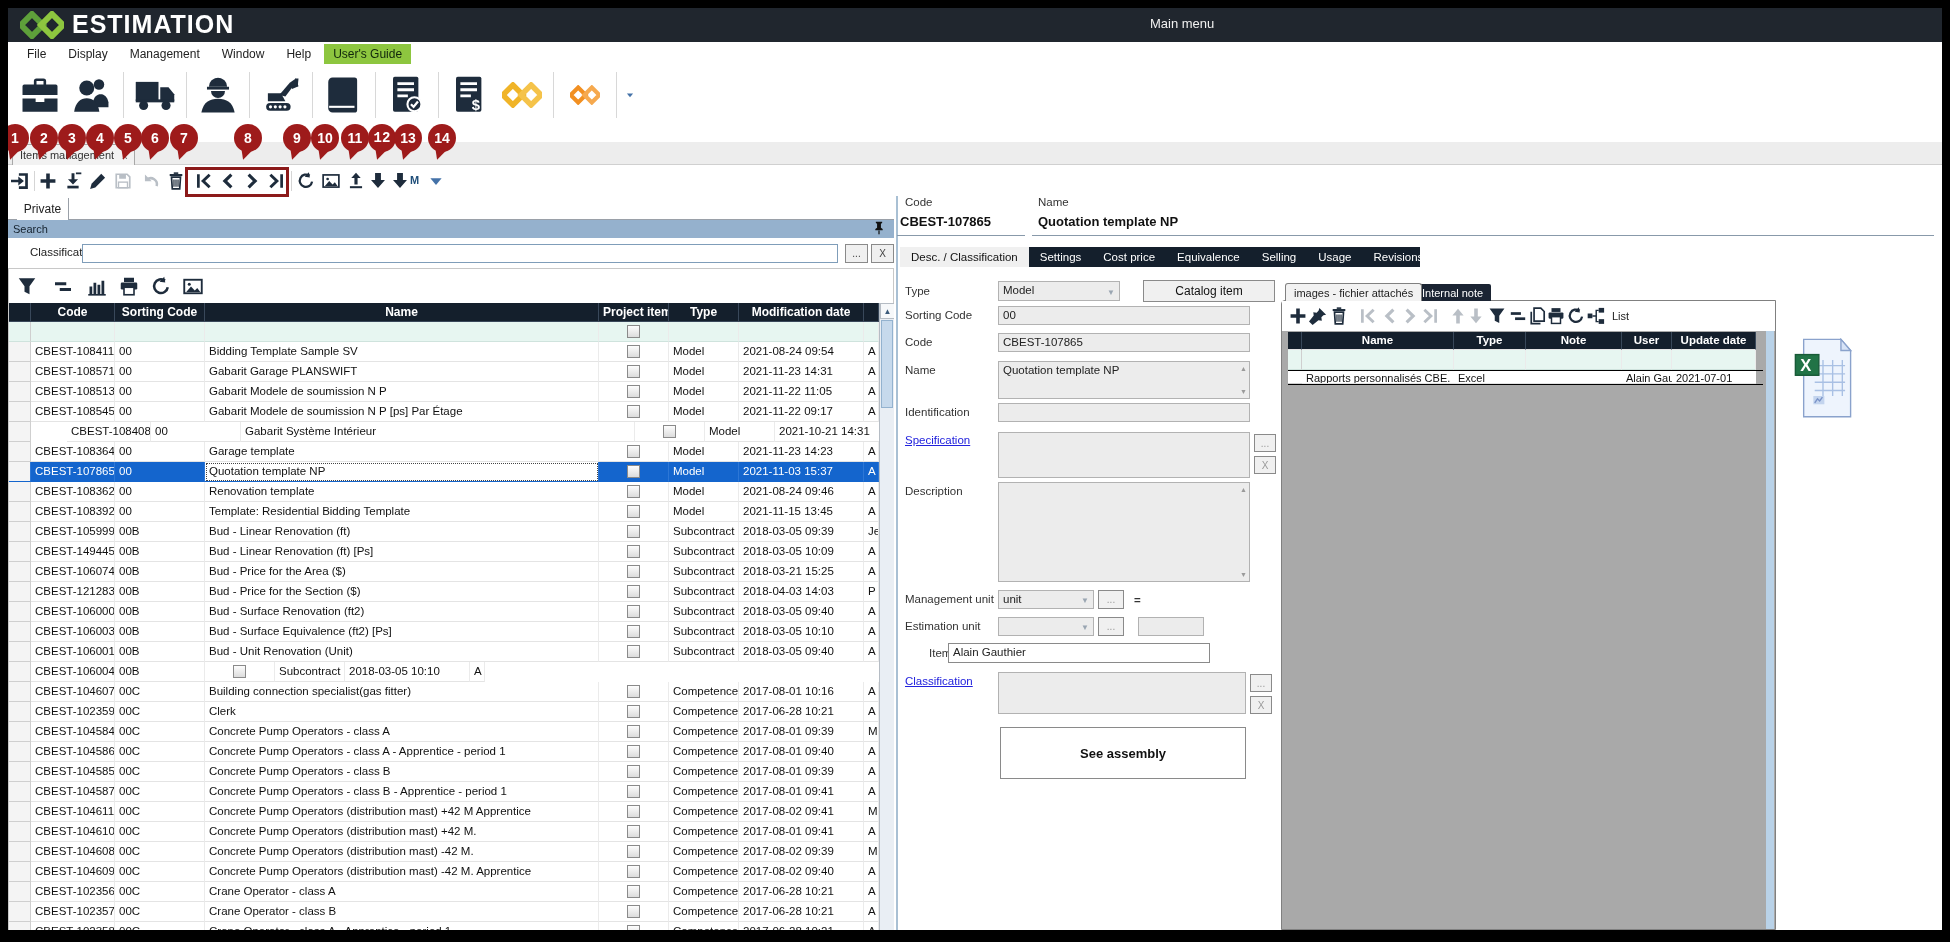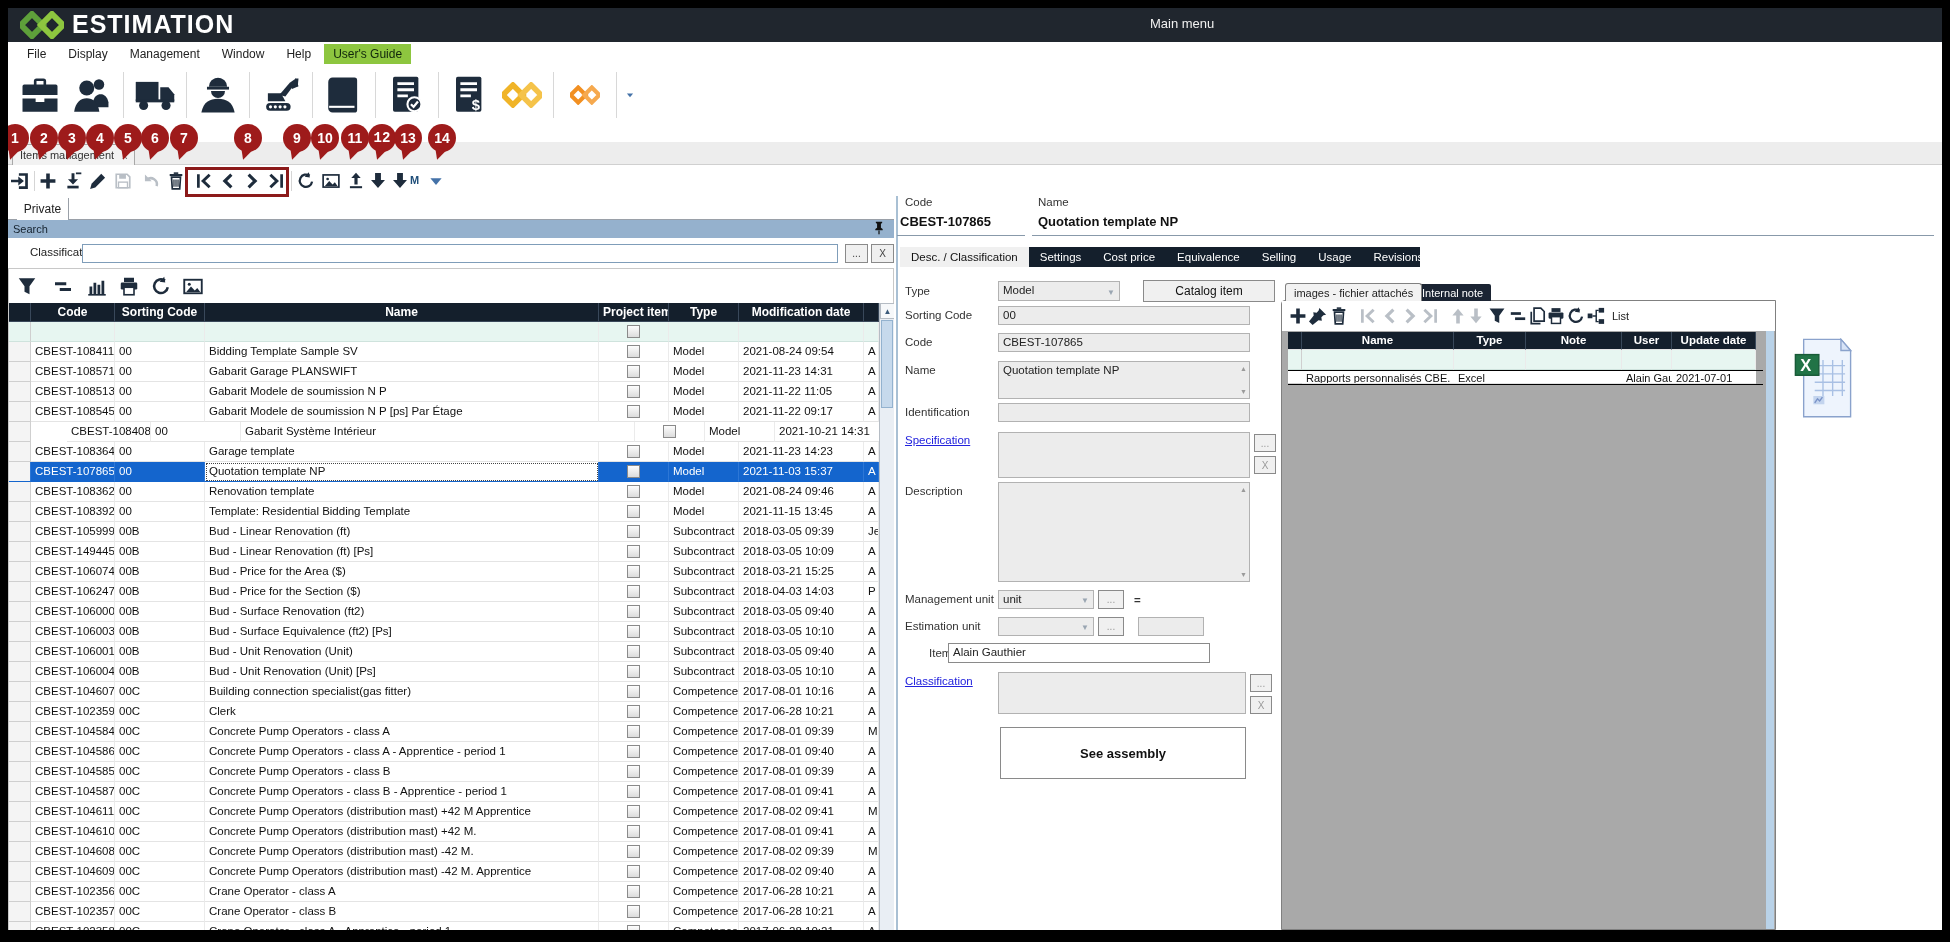--- a/index.html
+++ b/index.html
@@ -561,21 +561,21 @@
         <div class="cell" style="width: 84px;">CBEST-106074</div>
         <div class="cell" style="width: 90px;">00B</div>
         <div class="cell" style="width: 394px;">Bud - Price for the Area ($)</div>
         <div class="cell ccell" style="width: 70px;"><span class="chk"></span></div>
         <div class="cell" style="width: 70px;">Subcontract</div>
         <div class="cell" style="width: 125px;">2018-03-21 15:25</div>
         <div class="cell" style="width: 15px;">A</div>
       </div>
       <div class="trow">
         <div class="cell selcell" style="width: 22px;"></div>
-        <div class="cell" style="width: 84px;">CBEST-106247</div>
+        <div class="cell" style="width: 84px;">CBEST-121283</div>
         <div class="cell" style="width: 90px;">00B</div>
         <div class="cell" style="width: 394px;">Bud - Price for the Section ($)</div>
         <div class="cell ccell" style="width: 70px;"><span class="chk"></span></div>
         <div class="cell" style="width: 70px;">Subcontract</div>
         <div class="cell" style="width: 125px;">2018-04-03 14:03</div>
         <div class="cell" style="width: 15px;">P</div>
       </div>
       <div class="trow">
         <div class="cell selcell" style="width: 22px;"></div>
         <div class="cell" style="width: 84px;">CBEST-106000</div>
@@ -603,21 +603,20 @@
         <div class="cell" style="width: 394px;">Bud - Unit Renovation (Unit)</div>
         <div class="cell ccell" style="width: 70px;"><span class="chk"></span></div>
         <div class="cell" style="width: 70px;">Subcontract</div>
         <div class="cell" style="width: 125px;">2018-03-05 09:40</div>
         <div class="cell" style="width: 15px;">A</div>
       </div>
       <div class="trow">
         <div class="cell selcell" style="width: 22px;"></div>
         <div class="cell" style="width: 84px;">CBEST-106004</div>
         <div class="cell" style="width: 90px;">00B</div>
-        <div class="cell" style="width: 394px;">Bud - Unit Renovation (Unit) [Ps]</div>
         <div class="cell ccell" style="width: 70px;"><span class="chk"></span></div>
         <div class="cell" style="width: 70px;">Subcontract</div>
         <div class="cell" style="width: 125px;">2018-03-05 10:10</div>
         <div class="cell" style="width: 15px;">A</div>
       </div>
       <div class="trow">
         <div class="cell selcell" style="width: 22px;"></div>
         <div class="cell" style="width: 84px;">CBEST-104607</div>
         <div class="cell" style="width: 90px;">00C</div>
         <div class="cell" style="width: 394px;">Building connection specialist(gas fitter)</div>

